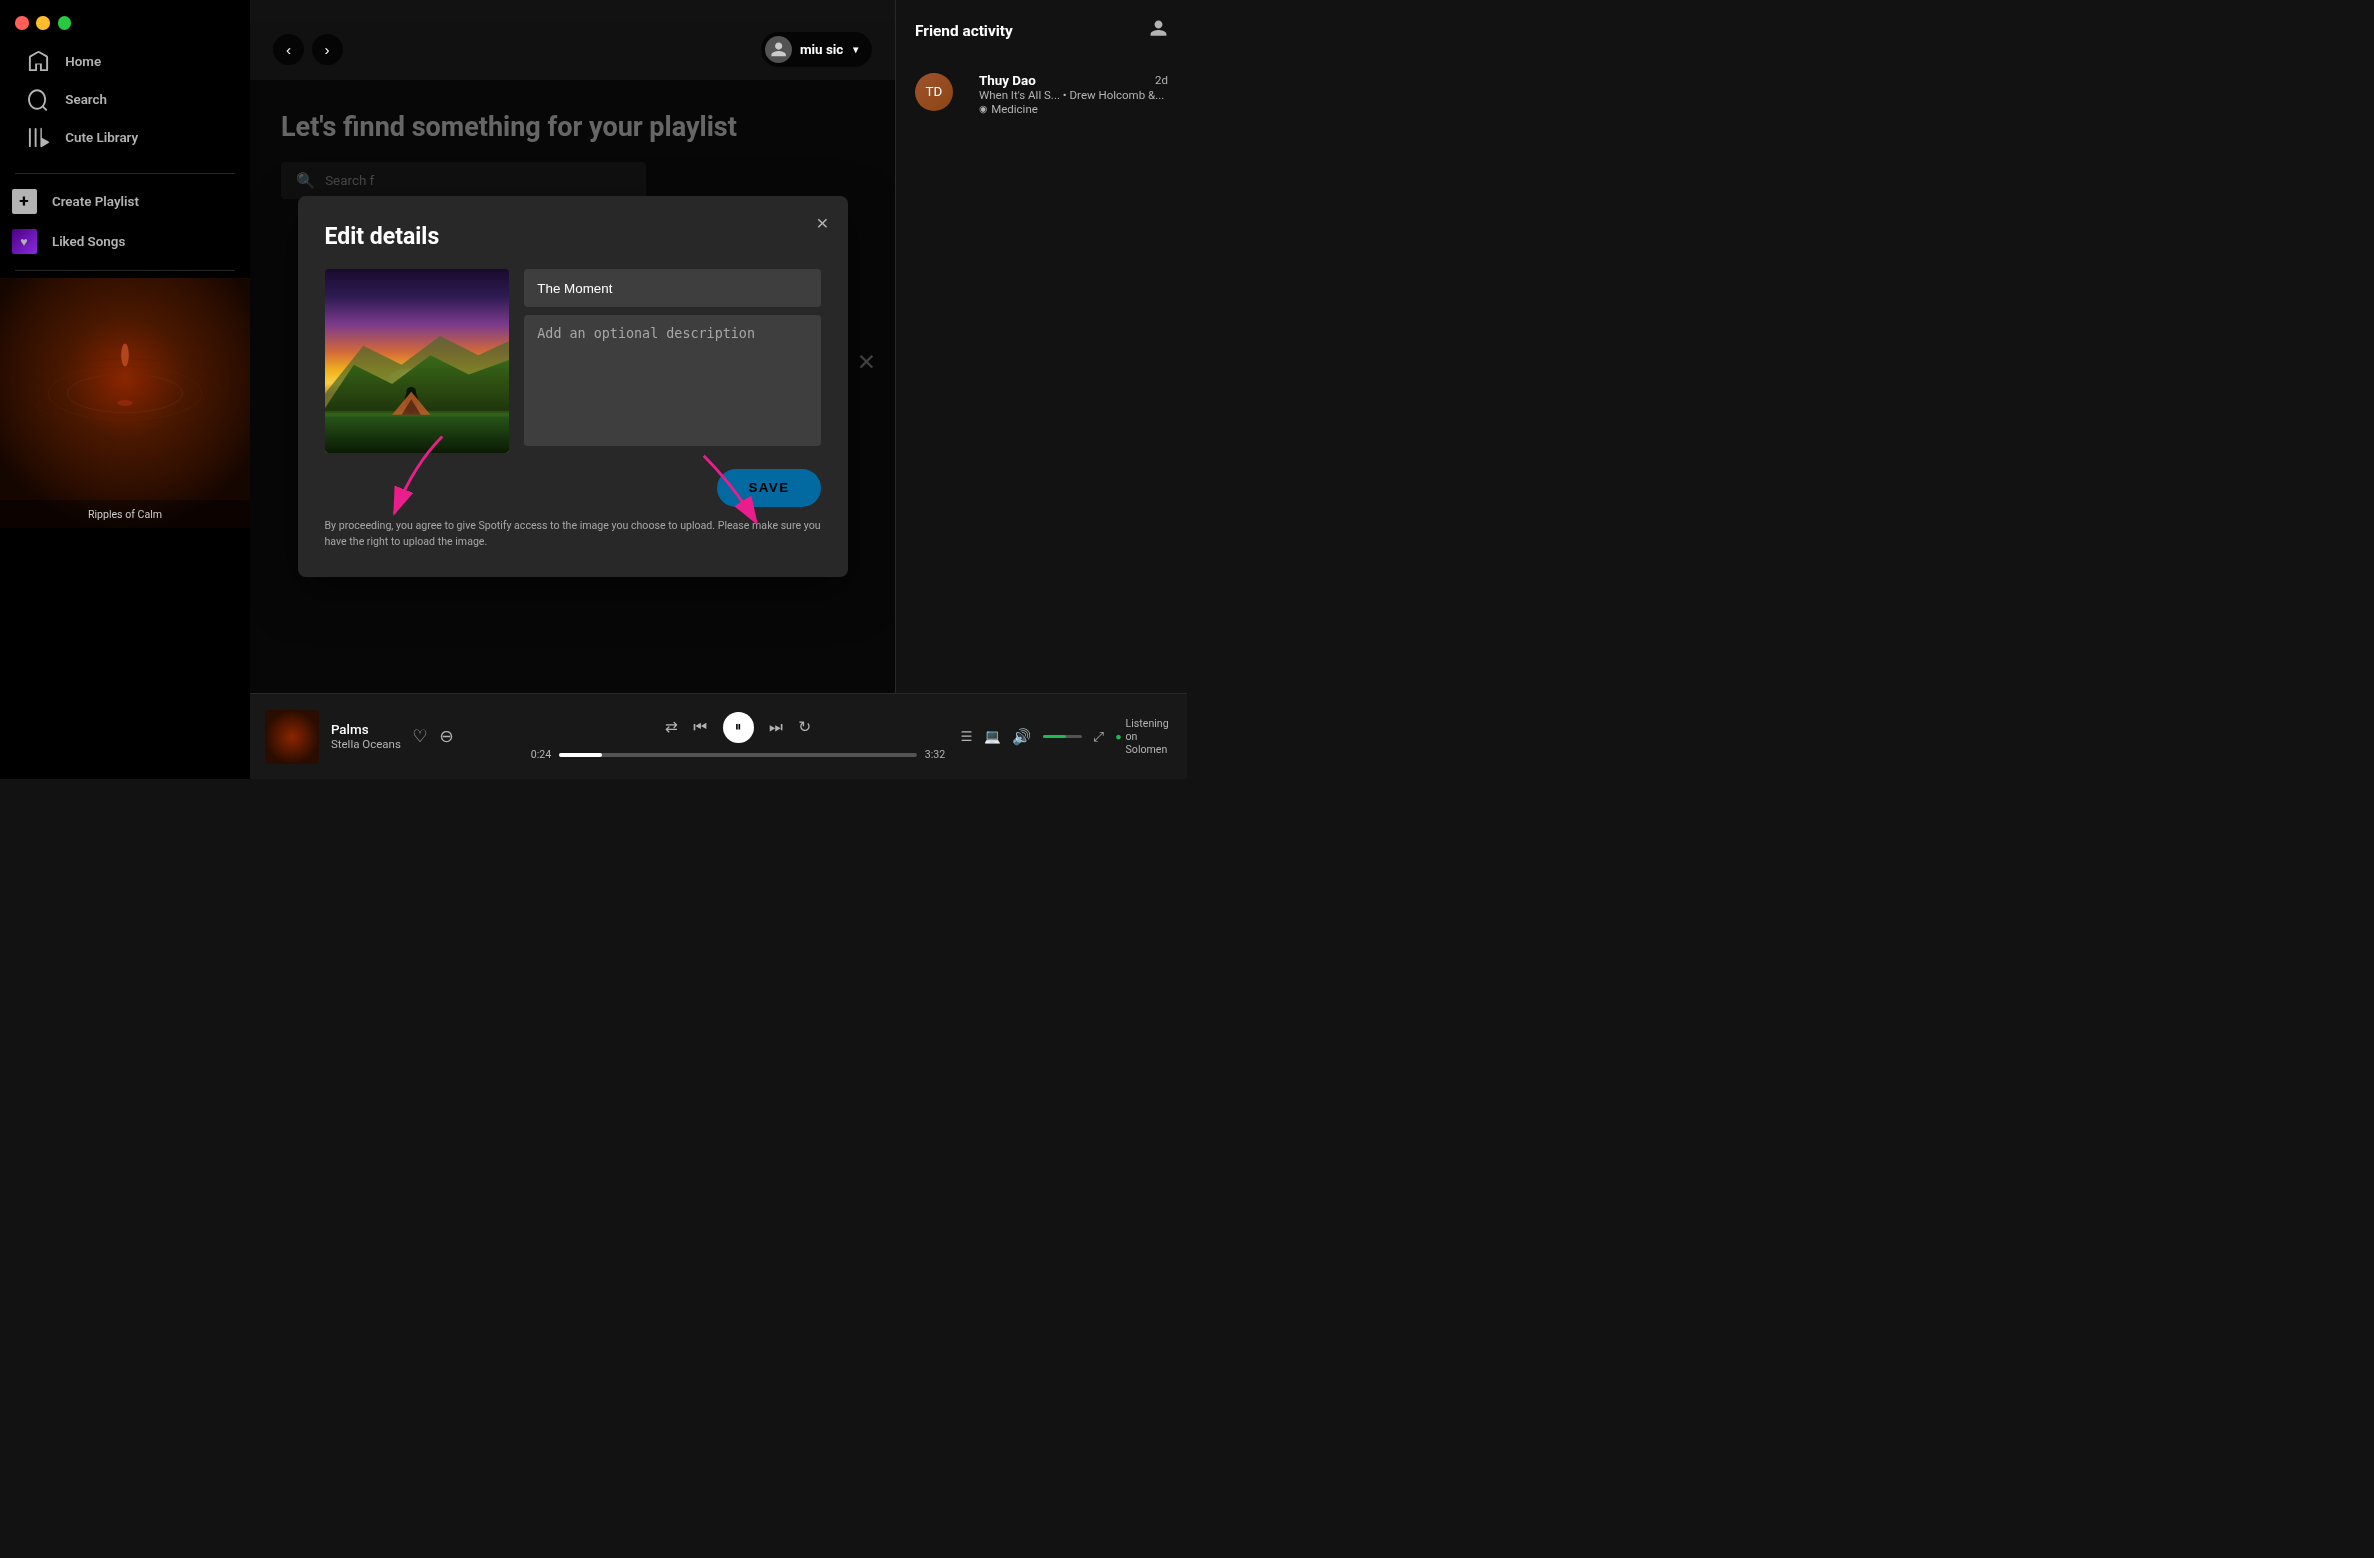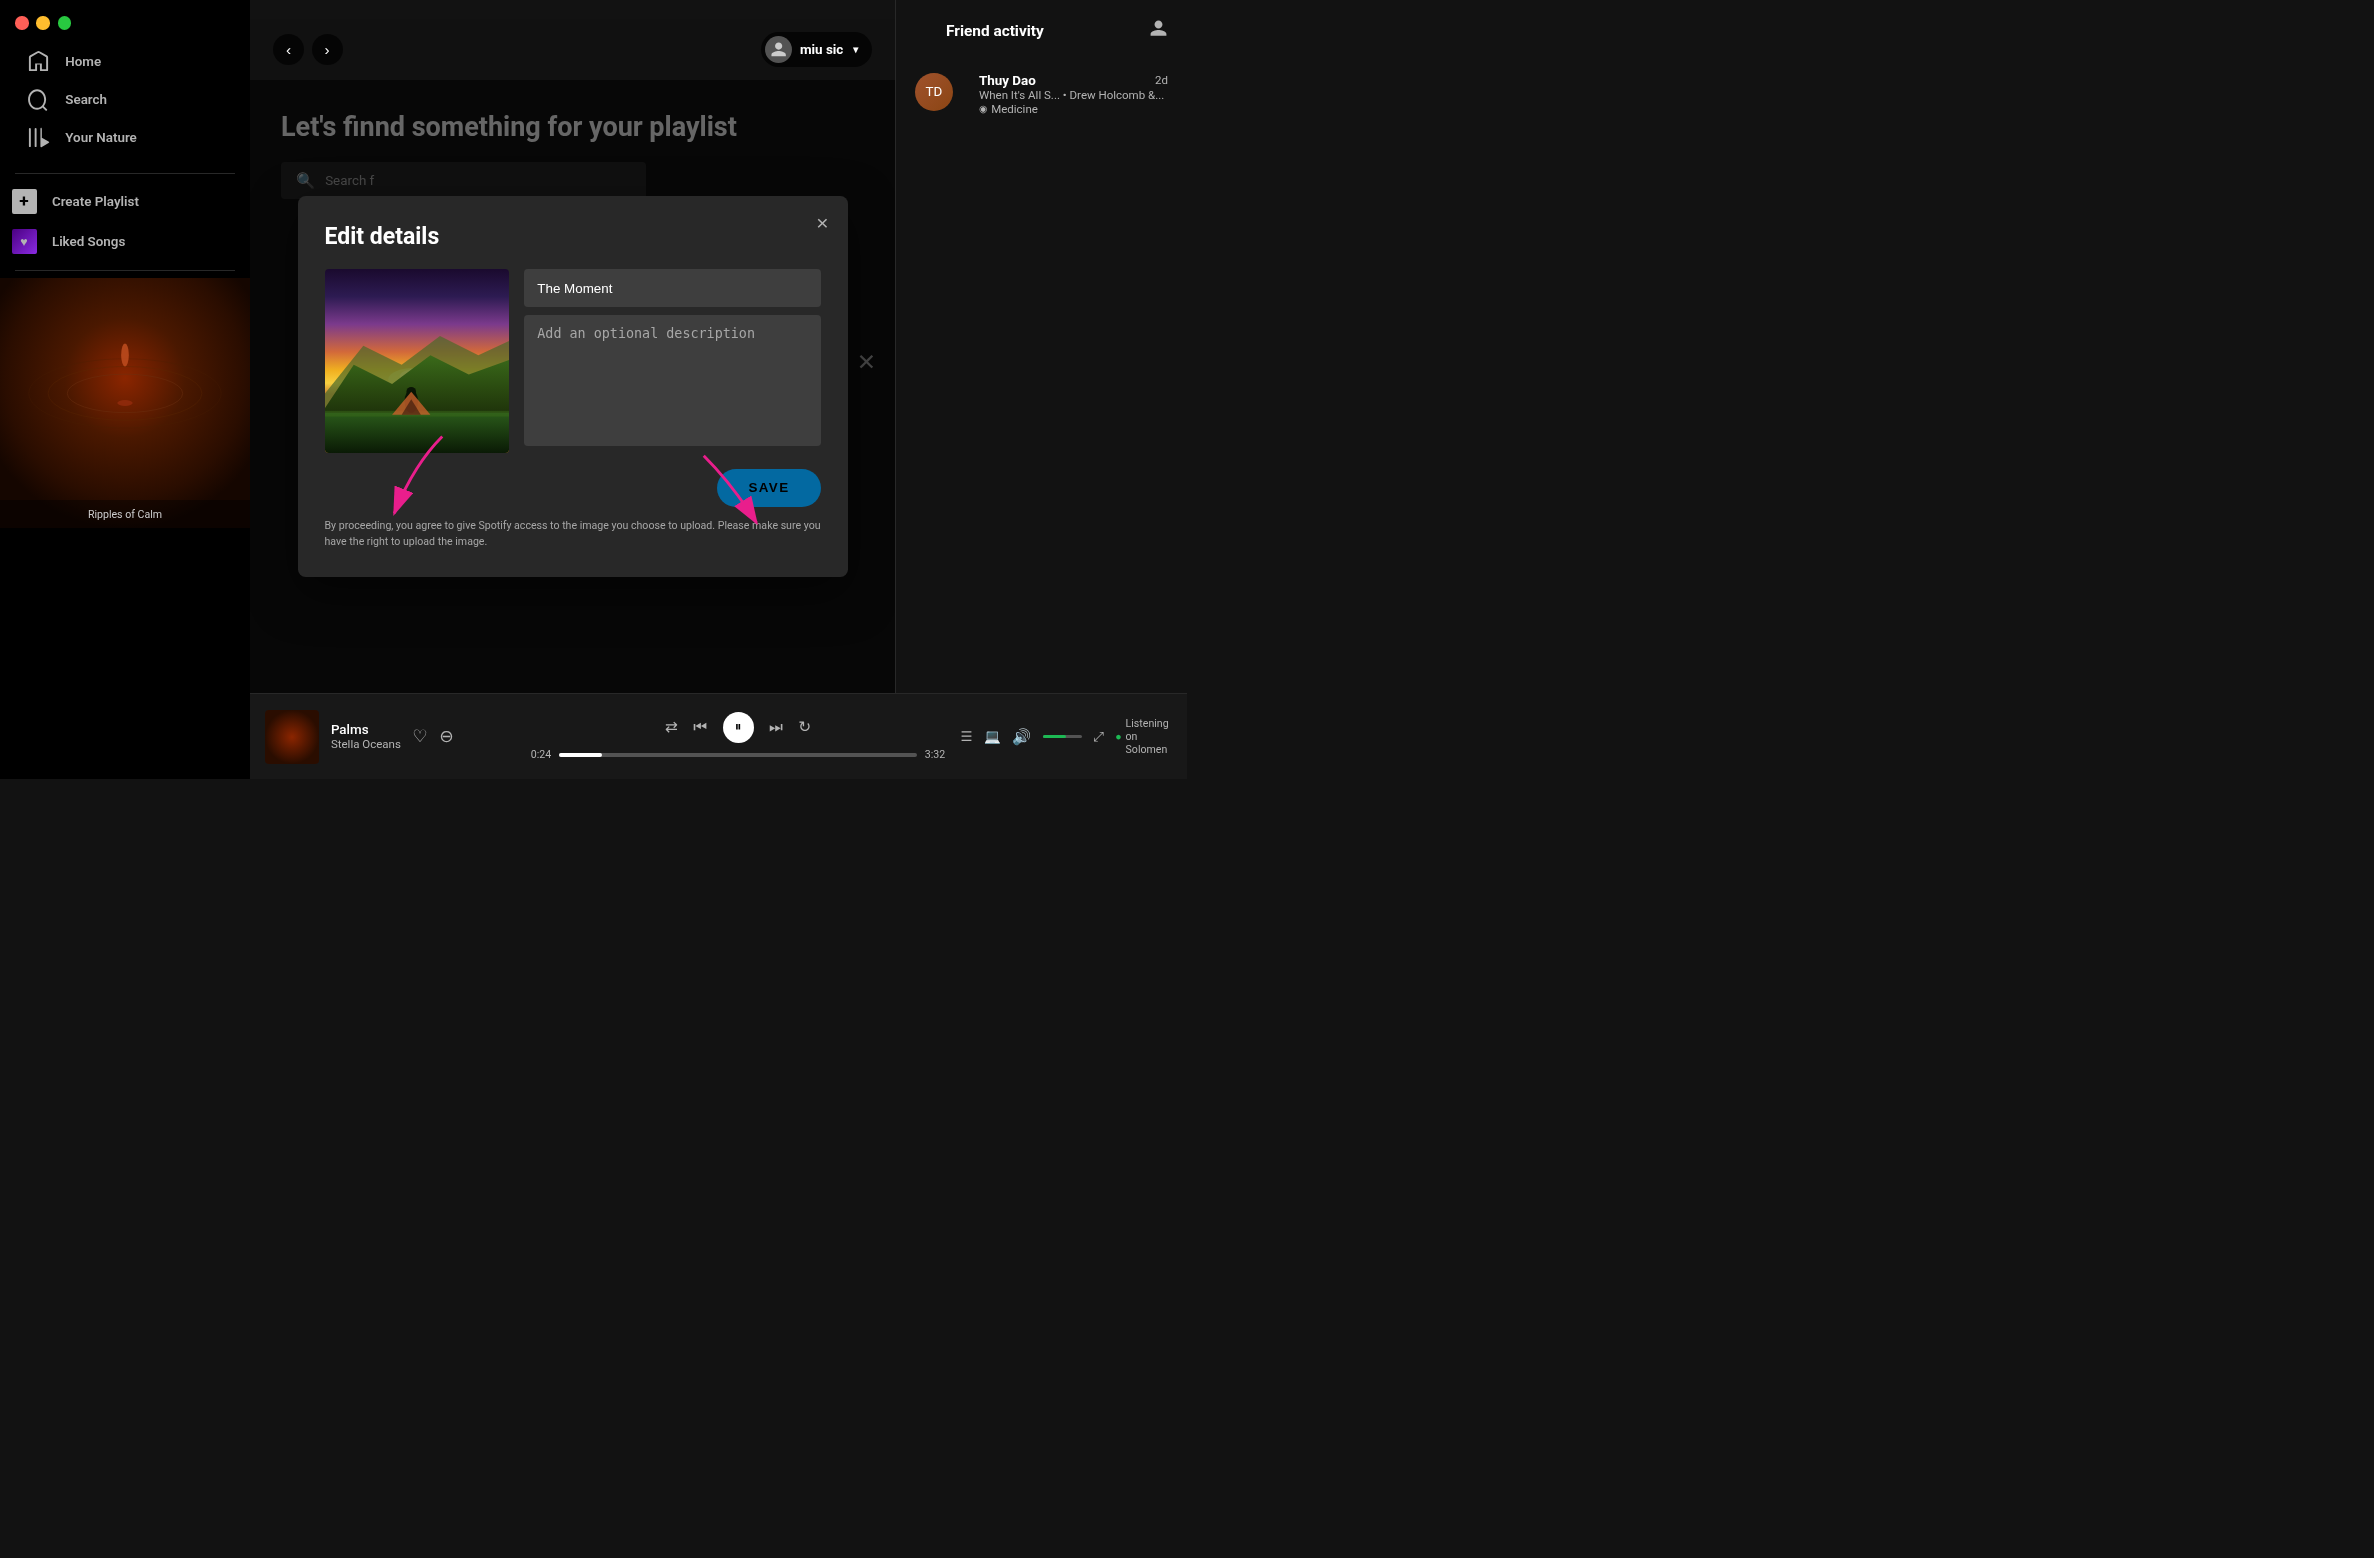--- a/index.html
+++ b/index.html
@@ -315,21 +315,20 @@
     .friend-activity-header {
       display: flex;
       align-items: center;
       justify-content: space-between;
       padding: 15.4px 19px;
       height: 61px;
     }
     .friend-activity-title {
       font-size: 15.4px;
       font-weight: 700;
-      margin-left: 31px;
     }
     .friend-item {
       display: flex;
       align-items: flex-start;
       gap: 26px;
       padding: 11.5px 19px;
     }
     .friend-avatar {
       width: 38px; height: 38px;
       border-radius: 50%;
@@ -515,21 +514,21 @@
           </svg>
         </span>
         <span>Search</span>
       </div>
       <div class="sidebar-nav-item">
         <span class="sidebar-icon">
           <svg width="23" height="23" viewBox="0 0 24 24" fill="currentColor">
             <path d="M3 22a1 1 0 0 1-1-1V3a1 1 0 0 1 2 0v18a1 1 0 0 1-1 1zM15.5 2.134A1 1 0 0 0 14 3v18a1 1 0 0 0 1.5.866l7-4a1 1 0 0 0 0-1.732l-7-4V3a1 1 0 0 0-.5-.866zM8 21a1 1 0 0 0 2 0V3a1 1 0 0 0-2 0v18z"></path>
           </svg>
         </span>
-        <span>Your Nature</span>
+        <span>Cute Library</span>
       </div>
     </div>
 
     <div class="sidebar-divider"></div>
 
     <div class="sidebar-action">
       <span class="plus-icon-circle">+</span>
       <span>Create Playlist</span>
     </div>
     <div class="sidebar-action">

